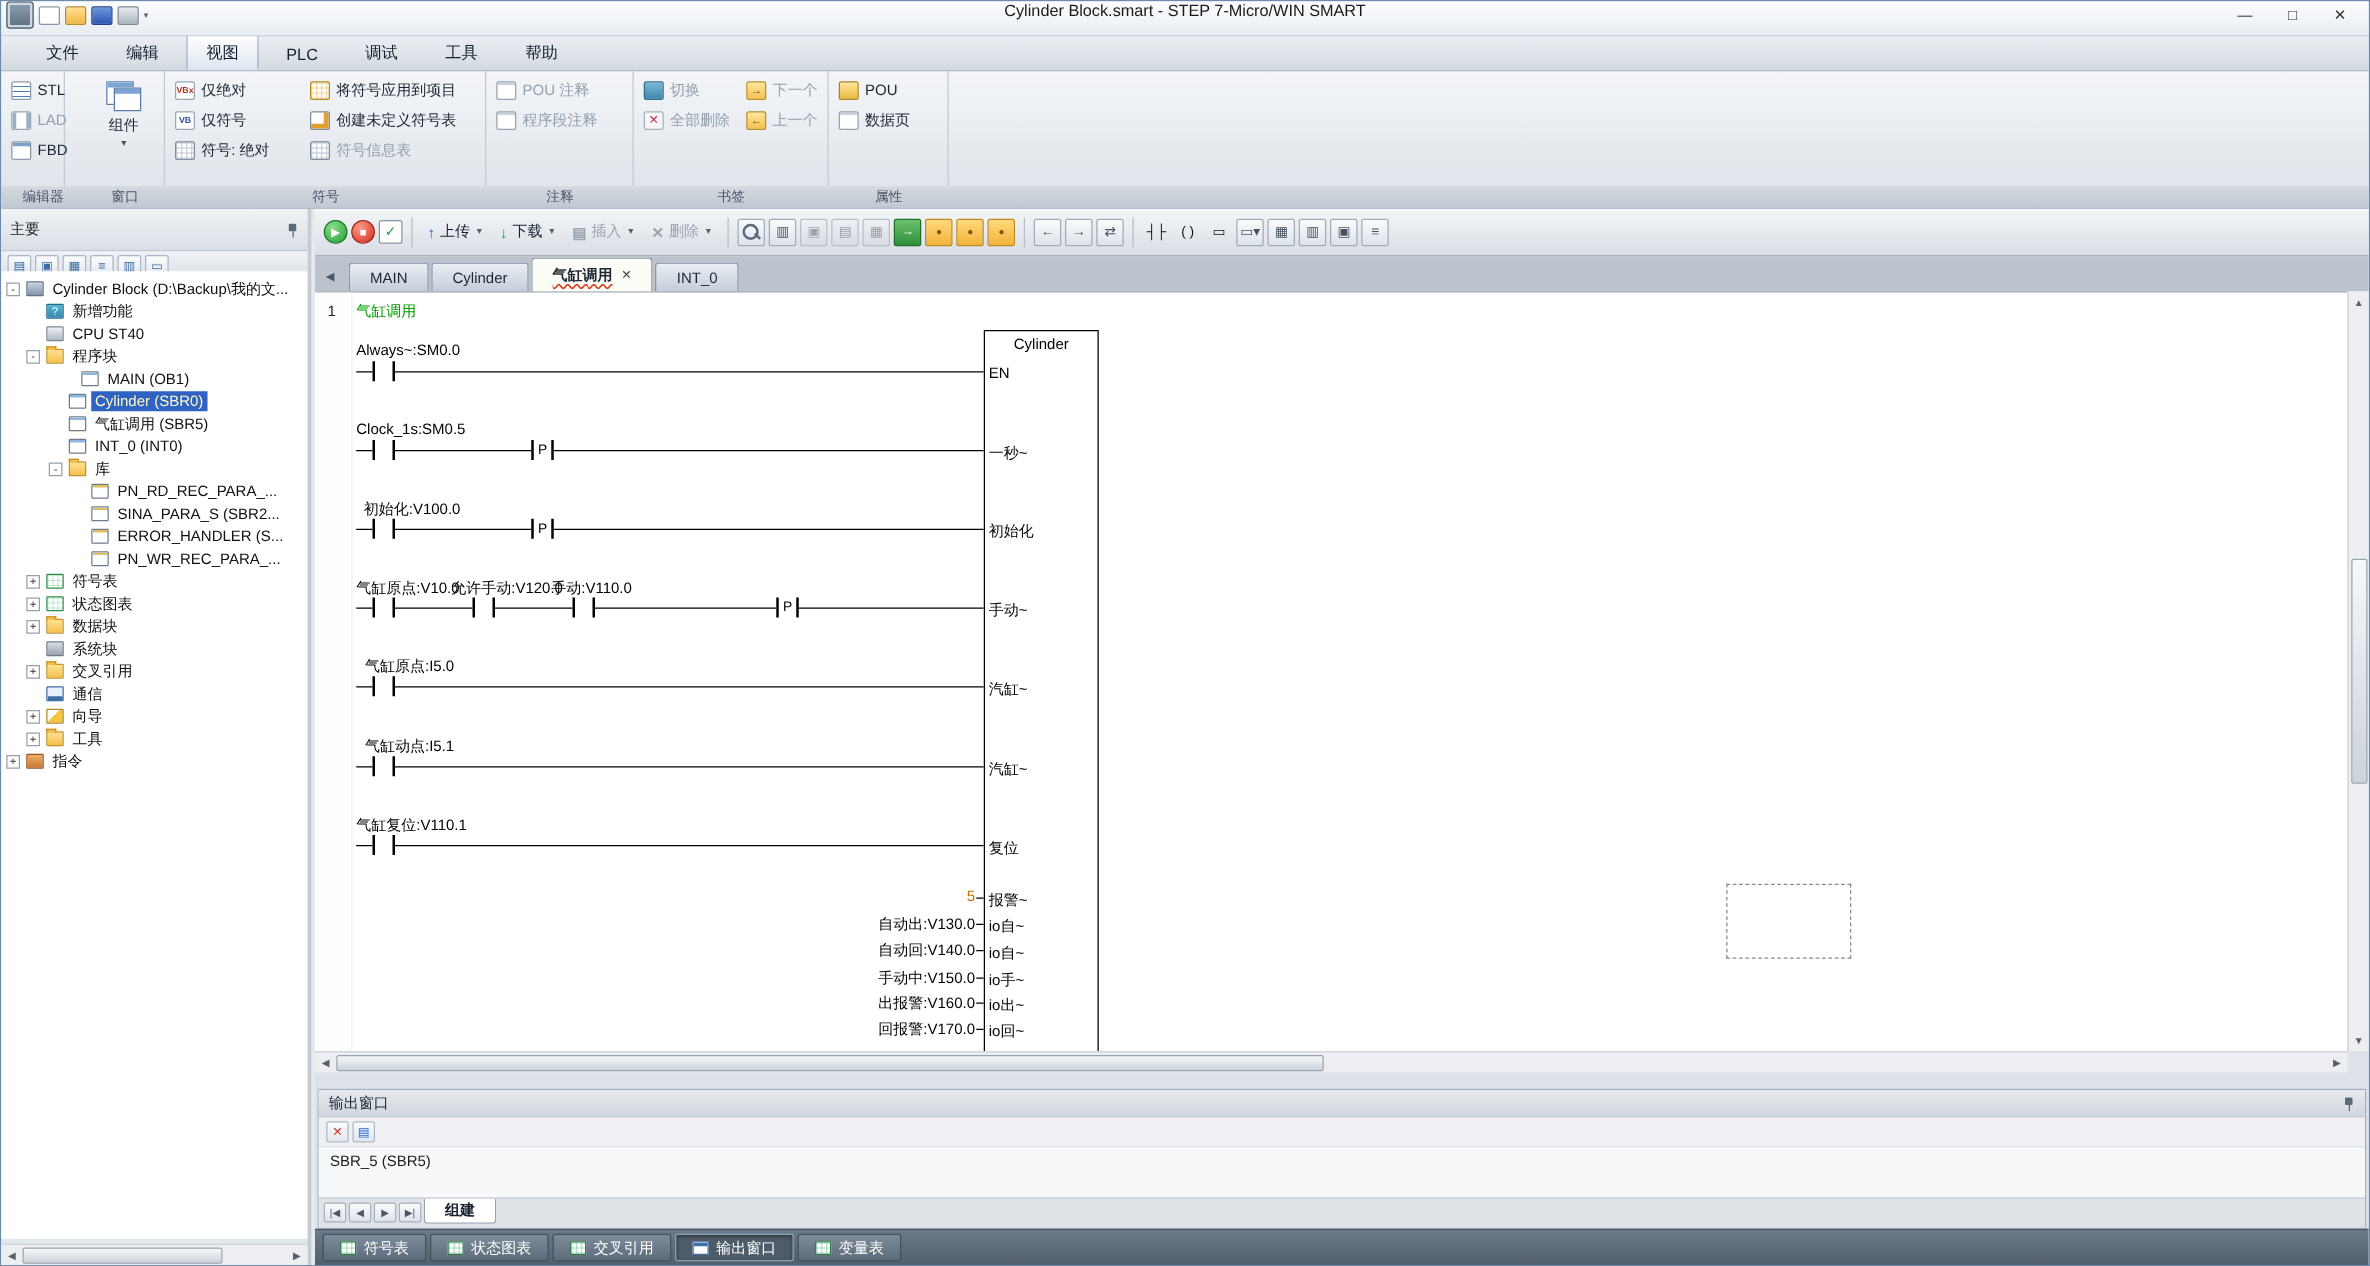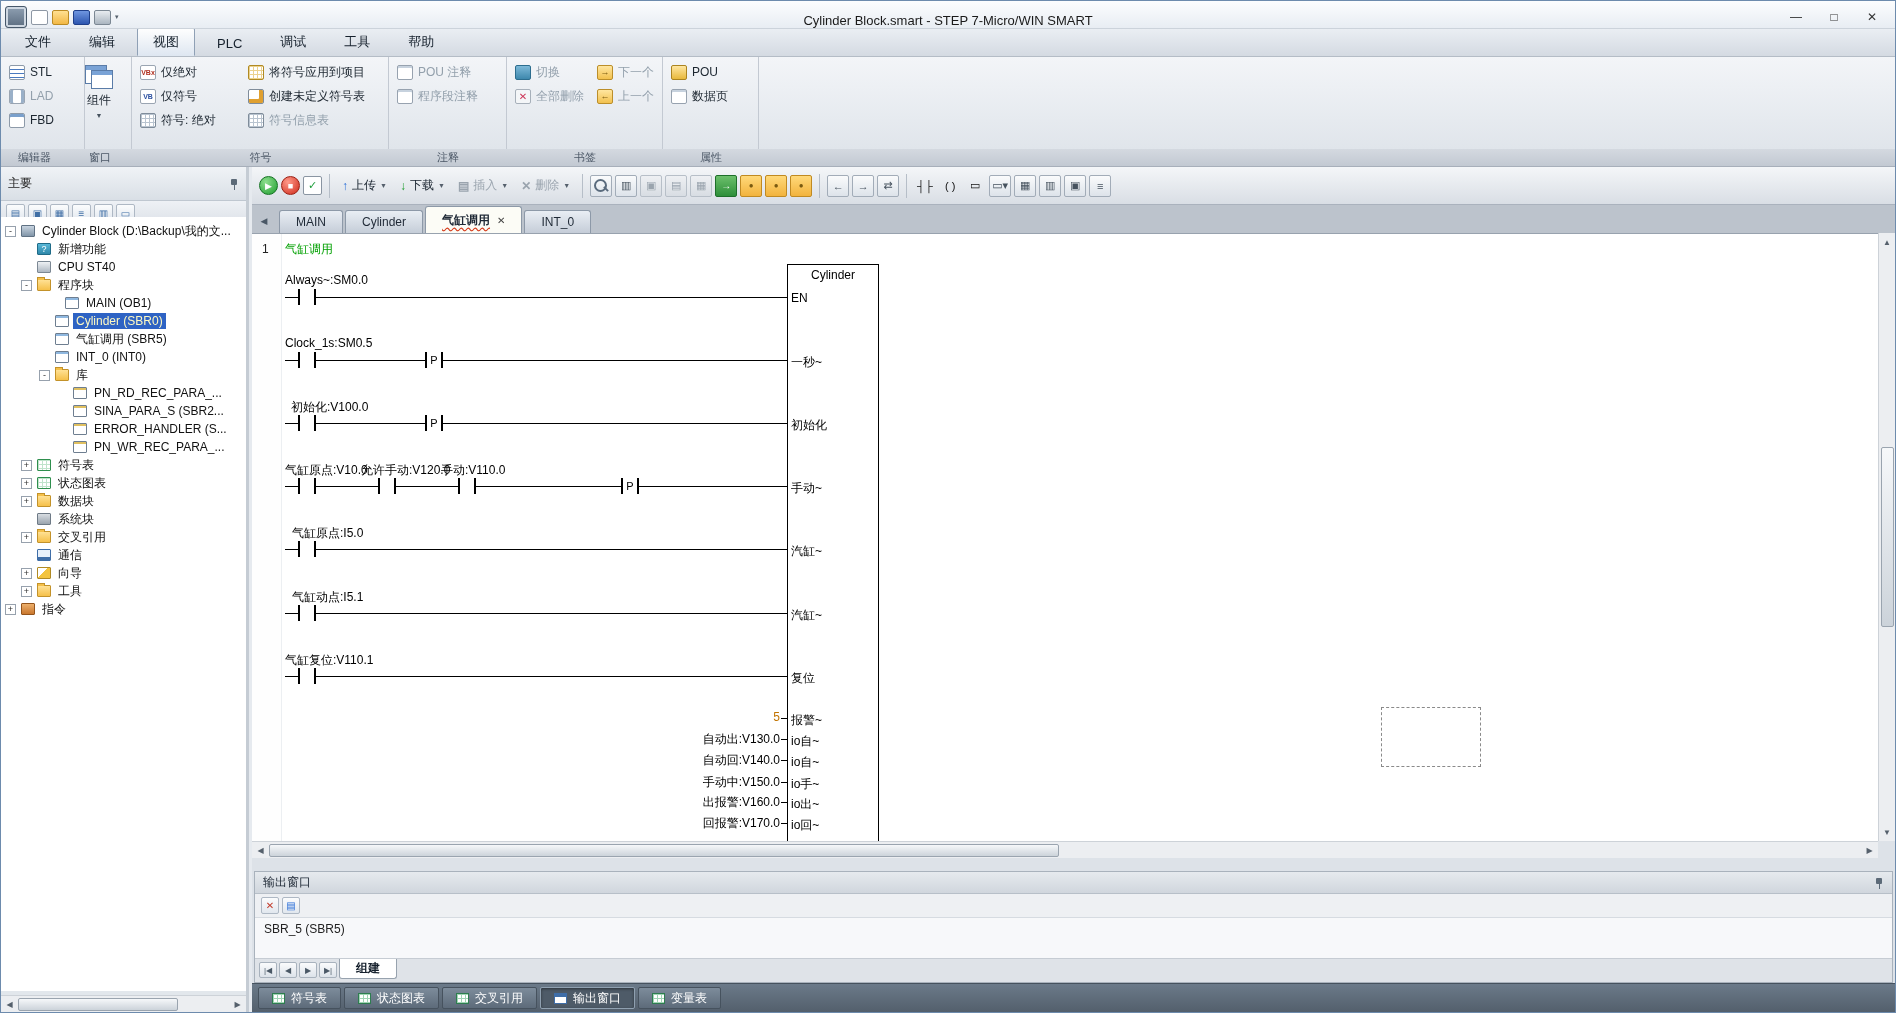--- a/index.html
+++ b/index.html
@@ -1,35 +1,35 @@
 <!DOCTYPE html>
 <html><head>
 <meta charset="utf-8">
 <style>
   *{box-sizing:border-box;margin:0;padding:0}
   html,body{background:#9aa4ae}
   body{font-family:"Liberation Sans",sans-serif;font-size:12px;color:#1c242e}
   .app{position:relative;width:1896px;height:1013px;background:#e6eaef;border:1px solid #6d8bad;overflow:hidden}
 
   
-  .titlebar{position:absolute;left:0;top:0;right:0;height:28px;background:linear-gradient(#fcfdfe,#e8edf3);border-bottom:1px solid #ccd3db;display:flex;align-items:flex-end;padding:0 4px;z-index:30}
+  .titlebar{position:absolute;left:0;top:0;right:0;height:28px;background:linear-gradient(#fcfdfe,#e8edf3);border-bottom:1px solid #ccd3db;display:flex;align-items:flex-start;padding:0 4px;z-index:30}
   .title-text{position:absolute;left:0;right:0;text-align:center;font-size:13px;color:#1a1a1a;pointer-events:none}
   .qa{display:flex;align-items:center;gap:4px;z-index:2}
   .appicon{width:22px;height:22px;border-radius:3px;background:linear-gradient(#8fa0b2,#5c6d80);border:1px solid #47586a;box-shadow:inset 0 0 0 2px #cfd8e2}
   .qai{width:17px;height:15px;border-radius:2px;flex:none}
   .qai.new{background:#fff;border:1px solid #8d97a4}
   .qai.open{background:linear-gradient(#ffe092,#f2b845);border:1px solid #bb8b24}
   .qai.save{background:linear-gradient(#6f96e0,#2d56b0);border:1px solid #1f3f8a}
   .qai.print{background:linear-gradient(#e8ecf0,#aab5c0);border:1px solid #7b8793}
   .qa .dd{font-size:7px;color:#55606c}
   .win-btns{margin-left:auto;display:flex;z-index:2}
   .win-btn{width:38px;height:22px;display:flex;align-items:center;justify-content:center;font-size:12px;color:#333}
 
   
-  .menubar{position:absolute;left:0;top:28px;right:0;height:28px;background:linear-gradient(#eaeef3,#d4dae2);border-bottom:1px solid #b4bcc6;display:flex;align-items:flex-end;padding:0 8px;gap:6px;z-index:29}
+  .menubar{position:absolute;left:0;top:28px;right:0;height:28px;background:linear-gradient(#eaeef3,#d4dae2);border-bottom:1px solid #b4bcc6;display:flex;align-items:flex-end;padding:0 20px;gap:6px;z-index:29}
   .menu-item{padding:5px 15px 4px;font-size:13px;color:#15202c;border-radius:3px 3px 0 0;border:1px solid transparent}
   .menu-item.active{background:linear-gradient(#ffffff,#dfe7f1);border-color:#8fa0b5;border-bottom-color:#dfe7f1}
 
   
   .ribbon{position:absolute;left:0;top:56px;right:0;height:92px;background:linear-gradient(#f3f5f8,#e0e5eb);z-index:28}
   .rgroup{position:absolute;top:0;height:92px;border-right:1px solid #c3c9d2;padding:3px 4px}
   .rbtn{display:flex;align-items:center;gap:5px;height:24px;padding:0 4px;font-size:12px;color:#1c2630;white-space:nowrap;border-radius:2px}
   .rbtn.dis{color:#93a0ac}
   .ri{width:16px;height:15px;border-radius:2px;flex:none;position:relative;display:flex;align-items:center;justify-content:center;font-size:7px}
   .ri.lines{background:#fff;border:1px solid #8d9aa9;background-image:linear-gradient(transparent 3px,#4a7ac0 3px,#4a7ac0 4px,transparent 4px,transparent 7px,#4a7ac0 7px,#4a7ac0 8px,transparent 8px,transparent 11px,#4a7ac0 11px,#4a7ac0 12px,transparent 12px)}
@@ -183,21 +183,21 @@
     <span class="menu-item">文件</span>
     <span class="menu-item">编辑</span>
     <span class="menu-item active">视图</span>
     <span class="menu-item">PLC</span>
     <span class="menu-item">调试</span>
     <span class="menu-item">工具</span>
     <span class="menu-item">帮助</span>
   </div>
 
   <div class="ribbon">
-    <div class="rgroup" style="left:0;width:84px">
+    <div class="rgroup" style="left:0;width:51px">
       <div class="rbtn">
           <span class="ri lines"></span>
           <span>STL</span>
         </div>
       <div class="rbtn dis">
           <span class="ri lad"></span>
           <span>LAD</span>
         </div>
       <div class="rbtn">
           <span class="ri fbd"></span>

